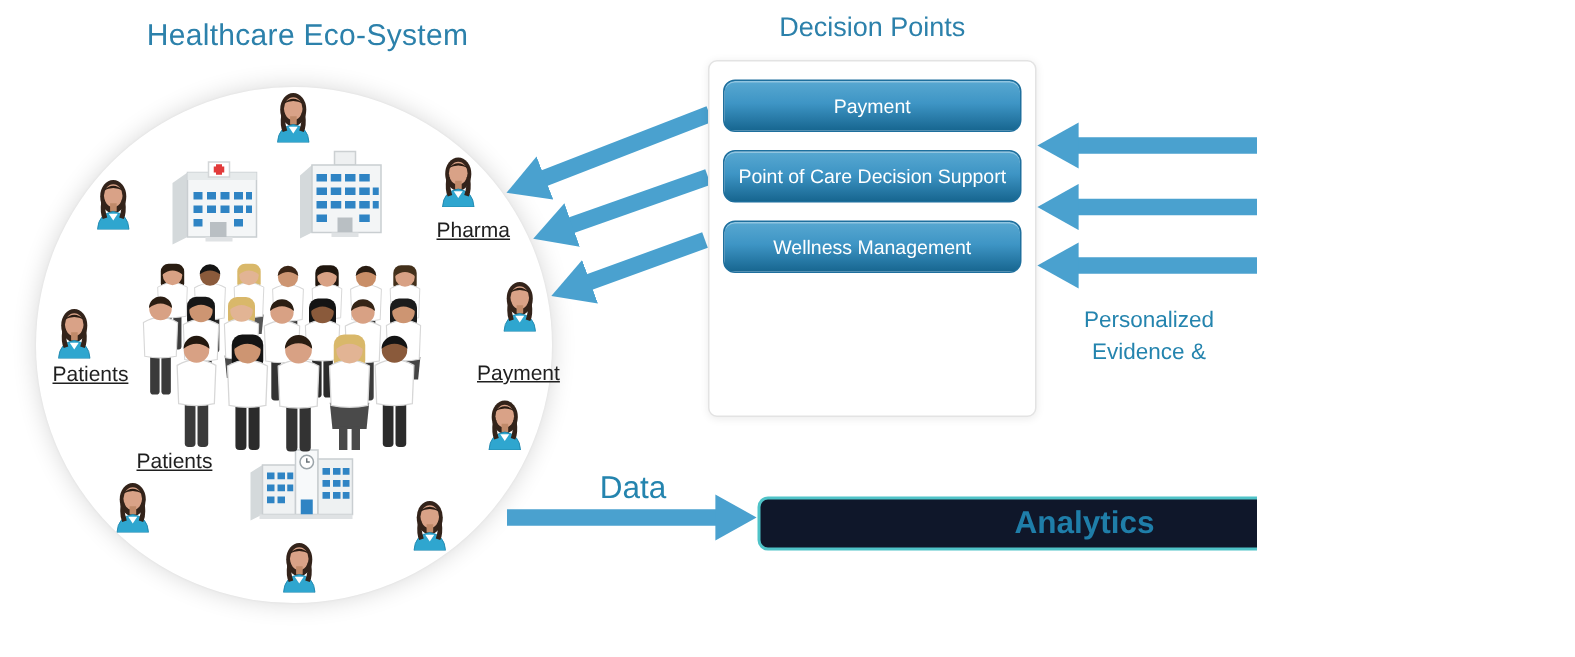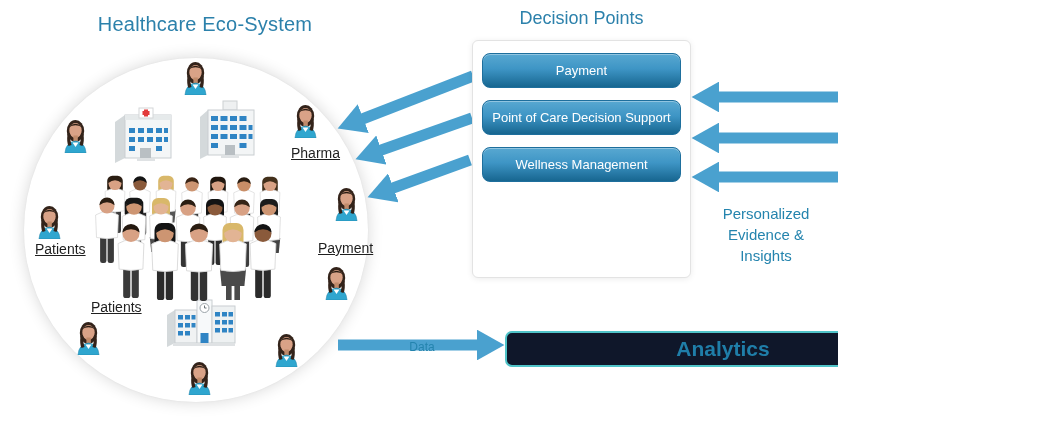--- a/index.html
+++ b/index.html
@@ -21,21 +21,21 @@
          border:1px solid #e3e3e3;border-radius:6px;box-sizing:border-box;
          box-shadow:0 1px 6px rgba(0,0,0,.08);
          padding:12px 9px;display:flex;flex-direction:column;gap:12px;}
   .btn{height:33px;border-radius:8px;flex:0 0 33px;
        background:linear-gradient(180deg,#58a8d1 0%,#3e95c5 45%,#176690 100%);
        border:1px solid #1e6f9d;box-shadow:inset 0 1px 0 rgba(255,255,255,.35);
        color:#fff;font-size:13px;display:flex;align-items:center;justify-content:center;
        text-align:center;white-space:nowrap;}
 
   .data-label{left:352px;top:314px;width:140px;text-align:center;
-              font-size:12px;color:#2484AE;margin-top:26px;}
+              font-size:21px;color:#2484AE;}
   .pers-text{left:700px;top:203px;width:132px;text-align:center;
              font-size:15px;line-height:21px;color:#2484AE;}
 
   .analytics-box{left:505px;top:331px;width:436px;height:36px;background:#0f172a;
                  border:2px solid #4FC3C8;border-radius:7px;box-sizing:border-box;
                  display:flex;align-items:center;justify-content:center;
                  font-size:21px;font-weight:bold;color:#1F7EA9;}
 
   .patient-label{left:951px;top:176px;font-size:17px;color:#8b5cf6;}
 
@@ -362,21 +362,20 @@
   <div class="abs panel">
     <div class="btn">Payment</div>
     <div class="btn">Point of Care Decision Support</div>
     <div class="btn">Wellness Management</div>
   </div>
 
   <div class="abs data-label">Data</div>
   <div class="abs pers-text">
     <div>Personalized</div>
     <div>Evidence &amp;</div>
-    <div>Insights</div>
   </div>
 
   <div class="abs analytics-box">
     <span>Analytics</span>
   </div>
 
   <svg class="abs" style="left:858px;top:122px" width="74" height="84" viewBox="0 0 64 72">
     <g fill="#3F9ED2">
       <circle cx="12" cy="7" r="7"></circle>
       <path d="M6,15 L18,15 L22,26 L32,28.5 L31,34 L20,32.5 L23.5,45 L8,45 Q5,37 5,30 Z"></path>

